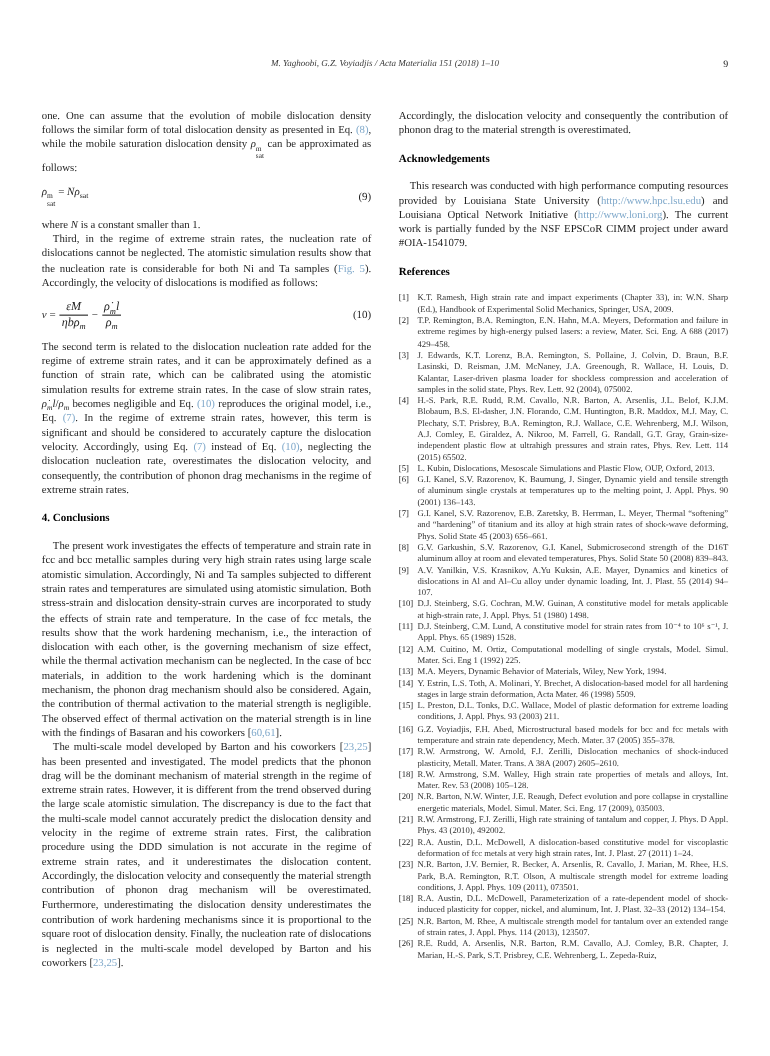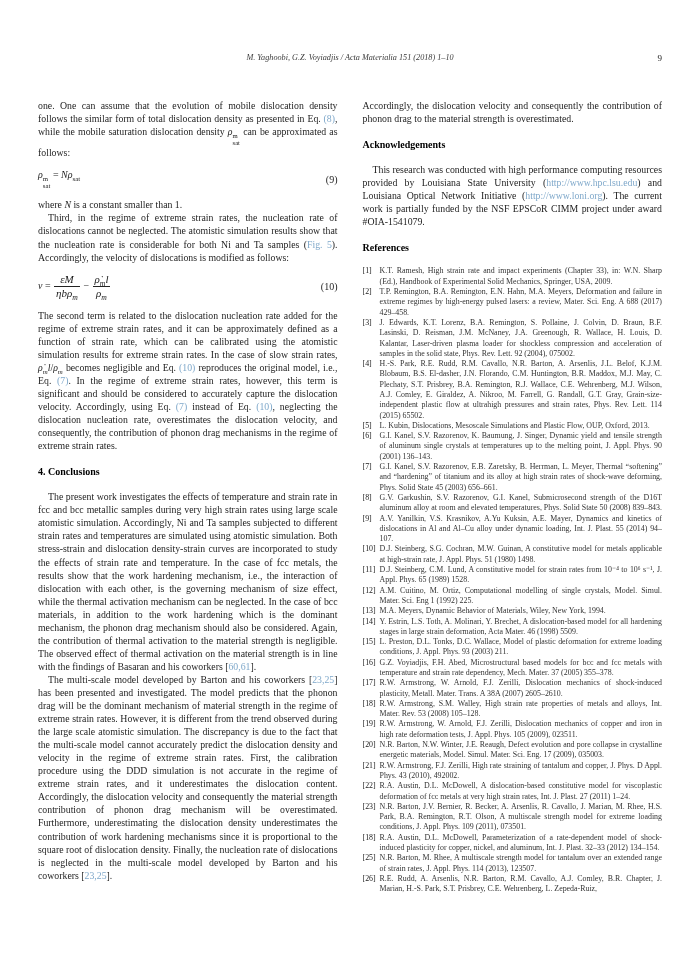--- a/index.html
+++ b/index.html
@@ -109,21 +109,20 @@
           <div class="ref"><span class="rnum">[9]</span><span>A.V. Yanilkin, V.S. Krasnikov, A.Yu Kuksin, A.E. Mayer, Dynamics and kinetics of dislocations in Al and Al–Cu alloy under dynamic loading, Int. J. Plast. 55 (2014) 94–107.</span></div>
           <div class="ref"><span class="rnum">[10]</span><span>D.J. Steinberg, S.G. Cochran, M.W. Guinan, A constitutive model for metals applicable at high-strain rate, J. Appl. Phys. 51 (1980) 1498.</span></div>
           <div class="ref"><span class="rnum">[11]</span><span>D.J. Steinberg, C.M. Lund, A constitutive model for strain rates from 10⁻⁴ to 10⁶ s⁻¹, J. Appl. Phys. 65 (1989) 1528.</span></div>
           <div class="ref"><span class="rnum">[12]</span><span>A.M. Cuitino, M. Ortiz, Computational modelling of single crystals, Model. Simul. Mater. Sci. Eng 1 (1992) 225.</span></div>
           <div class="ref"><span class="rnum">[13]</span><span>M.A. Meyers, Dynamic Behavior of Materials, Wiley, New York, 1994.</span></div>
           <div class="ref"><span class="rnum">[14]</span><span>Y. Estrin, L.S. Toth, A. Molinari, Y. Brechet, A dislocation-based model for all hardening stages in large strain deformation, Acta Mater. 46 (1998) 5509.</span></div>
           <div class="ref"><span class="rnum">[15]</span><span>L. Preston, D.L. Tonks, D.C. Wallace, Model of plastic deformation for extreme loading conditions, J. Appl. Phys. 93 (2003) 211.</span></div>
           <div class="ref"><span class="rnum">[16]</span><span>G.Z. Voyiadjis, F.H. Abed, Microstructural based models for bcc and fcc metals with temperature and strain rate dependency, Mech. Mater. 37 (2005) 355–378.</span></div>
           <div class="ref"><span class="rnum">[17]</span><span>R.W. Armstrong, W. Arnold, F.J. Zerilli, Dislocation mechanics of shock-induced plasticity, Metall. Mater. Trans. A 38A (2007) 2605–2610.</span></div>
           <div class="ref"><span class="rnum">[18]</span><span>R.W. Armstrong, S.M. Walley, High strain rate properties of metals and alloys, Int. Mater. Rev. 53 (2008) 105–128.</span></div>
-          <div class="ref"><span class="rnum">[19]</span><span>R.W. Armstrong, W. Arnold, F.J. Zerilli, Dislocation mechanics of copper and iron in high rate deformation tests, J. Appl. Phys. 105 (2009), 023511.</span></div>
           <div class="ref"><span class="rnum">[20]</span><span>N.R. Barton, N.W. Winter, J.E. Reaugh, Defect evolution and pore collapse in crystalline energetic materials, Model. Simul. Mater. Sci. Eng. 17 (2009), 035003.</span></div>
           <div class="ref"><span class="rnum">[21]</span><span>R.W. Armstrong, F.J. Zerilli, High rate straining of tantalum and copper, J. Phys. D Appl. Phys. 43 (2010), 492002.</span></div>
           <div class="ref"><span class="rnum">[22]</span><span>R.A. Austin, D.L. McDowell, A dislocation-based constitutive model for viscoplastic deformation of fcc metals at very high strain rates, Int. J. Plast. 27 (2011) 1–24.</span></div>
           <div class="ref"><span class="rnum">[23]</span><span>N.R. Barton, J.V. Bernier, R. Becker, A. Arsenlis, R. Cavallo, J. Marian, M. Rhee, H.S. Park, B.A. Remington, R.T. Olson, A multiscale strength model for extreme loading conditions, J. Appl. Phys. 109 (2011), 073501.</span></div>
           <div class="ref"><span class="rnum">[18]</span><span>R.A. Austin, D.L. McDowell, Parameterization of a rate-dependent model of shock-induced plasticity for copper, nickel, and aluminum, Int. J. Plast. 32–33 (2012) 134–154.</span></div>
           <div class="ref"><span class="rnum">[25]</span><span>N.R. Barton, M. Rhee, A multiscale strength model for tantalum over an extended range of strain rates, J. Appl. Phys. 114 (2013), 123507.</span></div>
           <div class="ref"><span class="rnum">[26]</span><span>R.E. Rudd, A. Arsenlis, N.R. Barton, R.M. Cavallo, A.J. Comley, B.R. Chapter, J. Marian, H.-S. Park, S.T. Prisbrey, C.E. Wehrenberg, L. Zepeda-Ruiz,</span></div>
         </div>
     </div>
 

